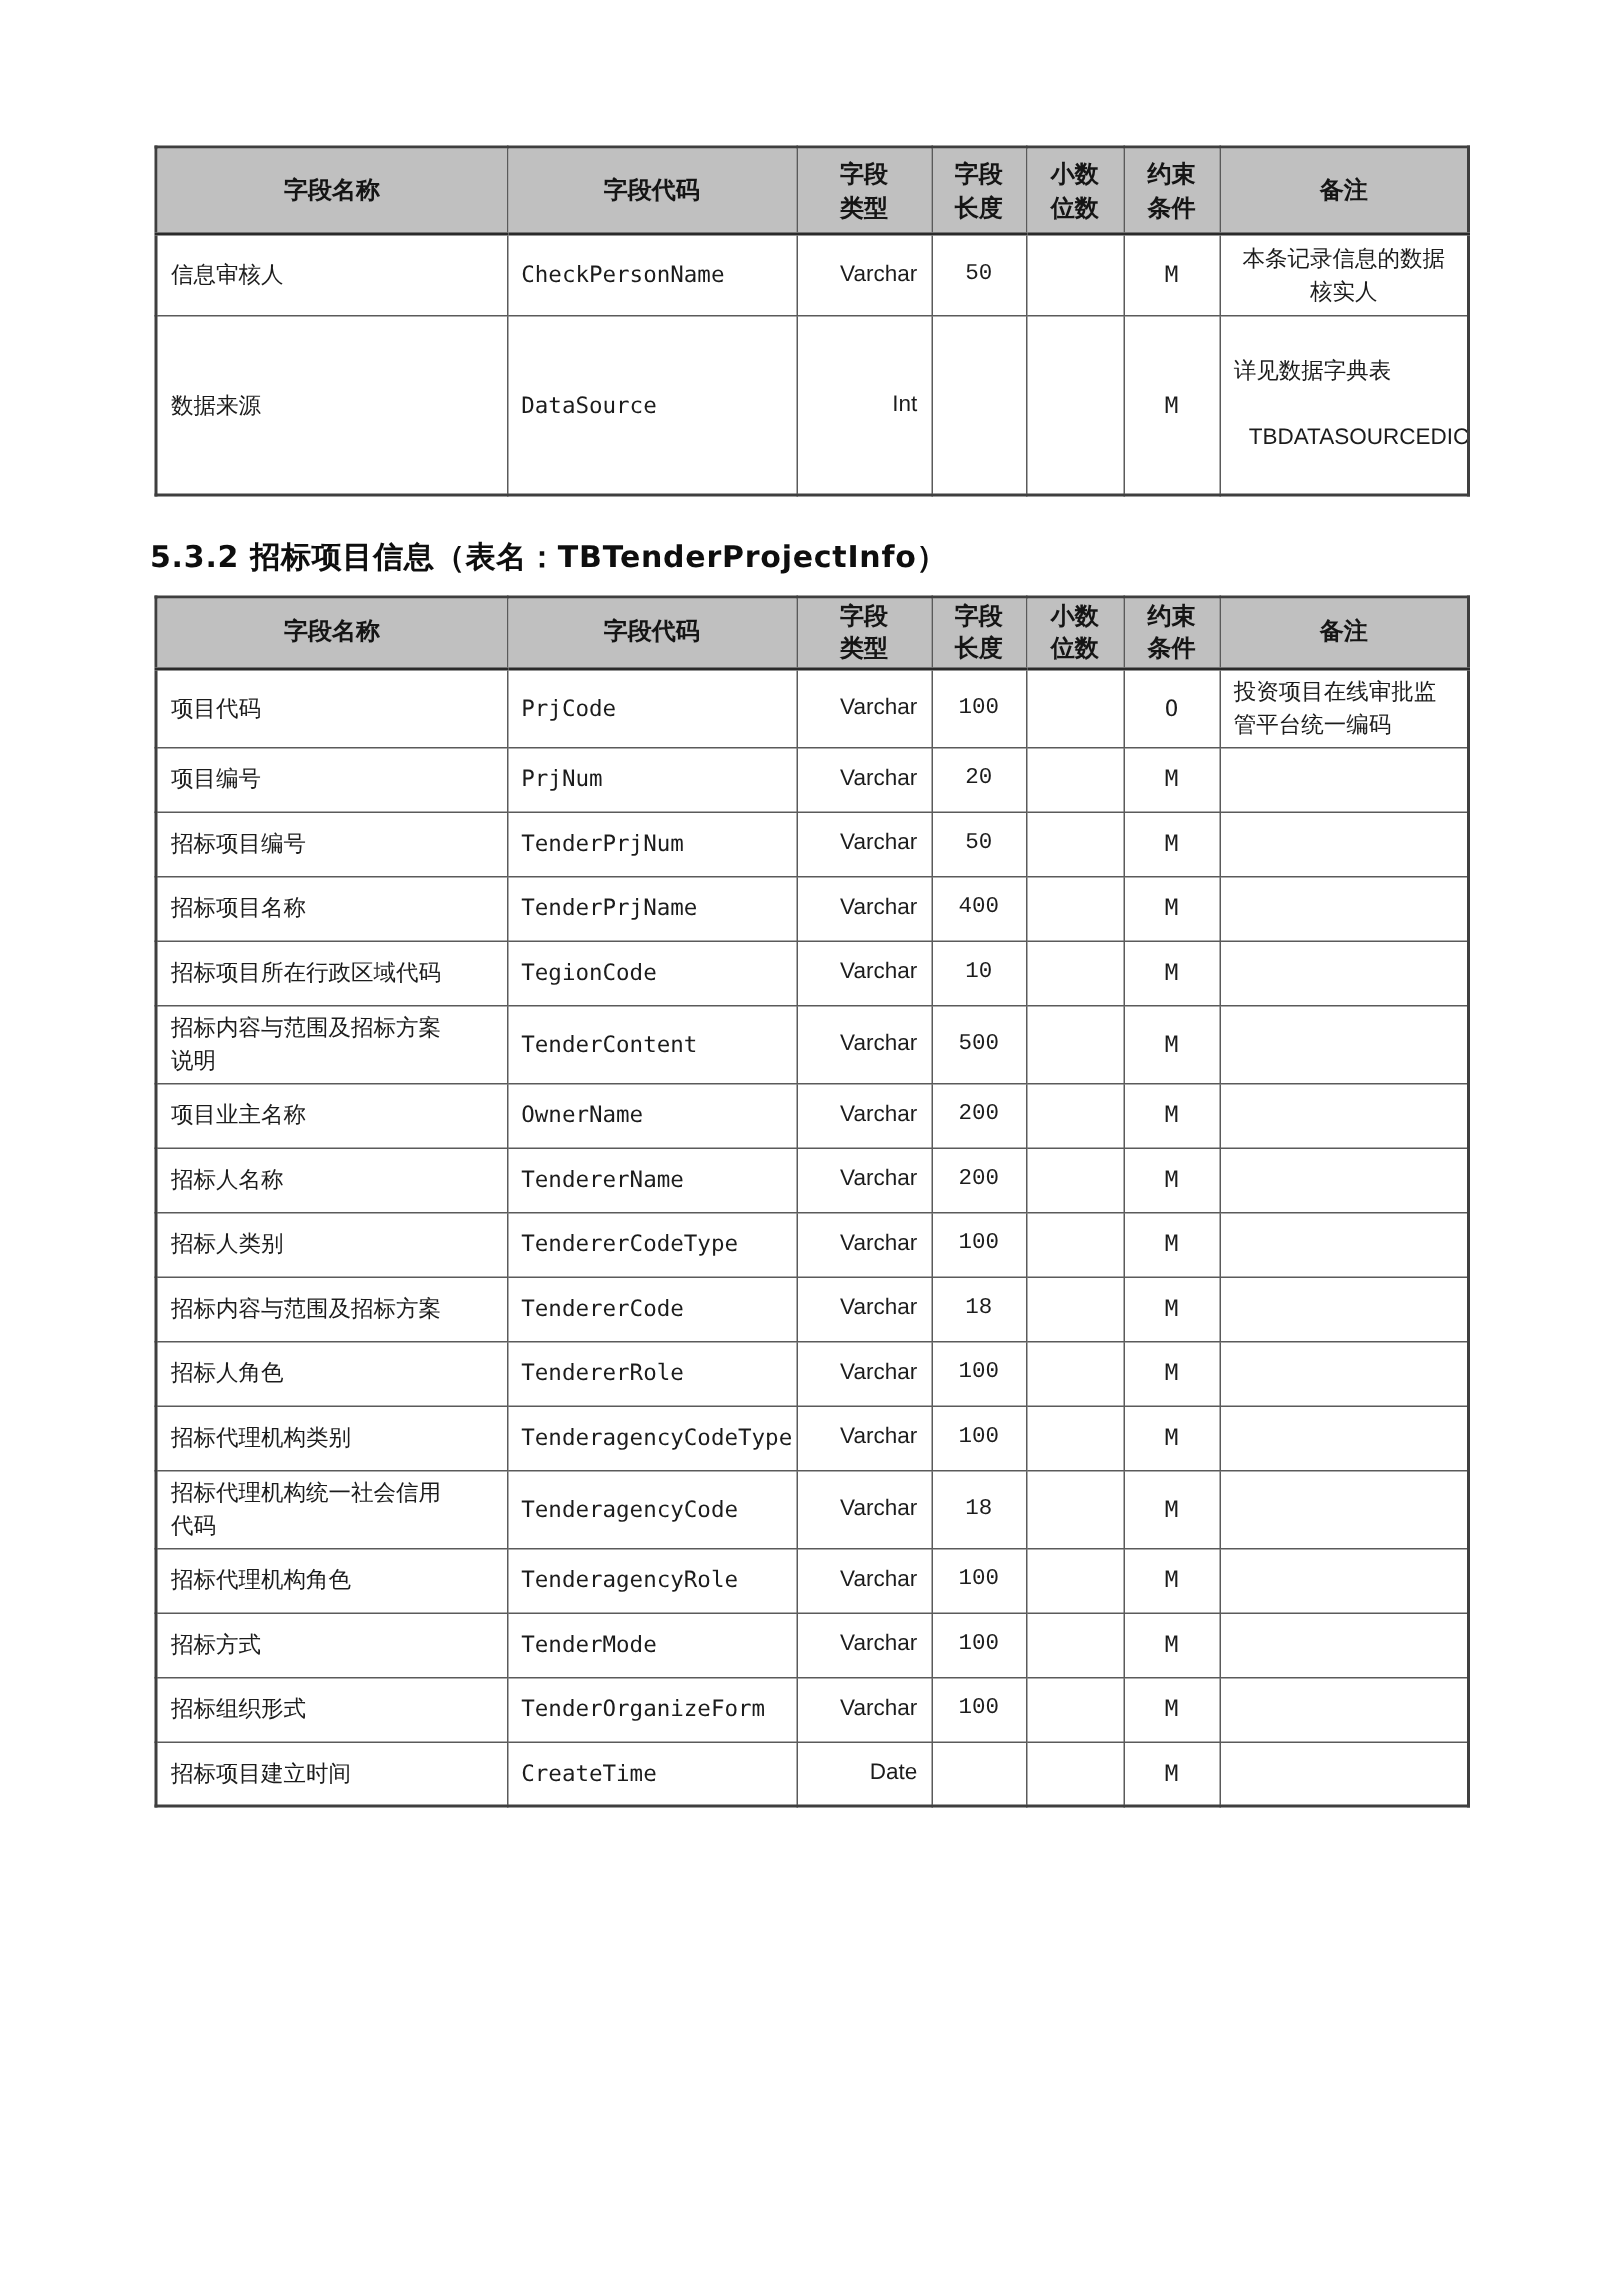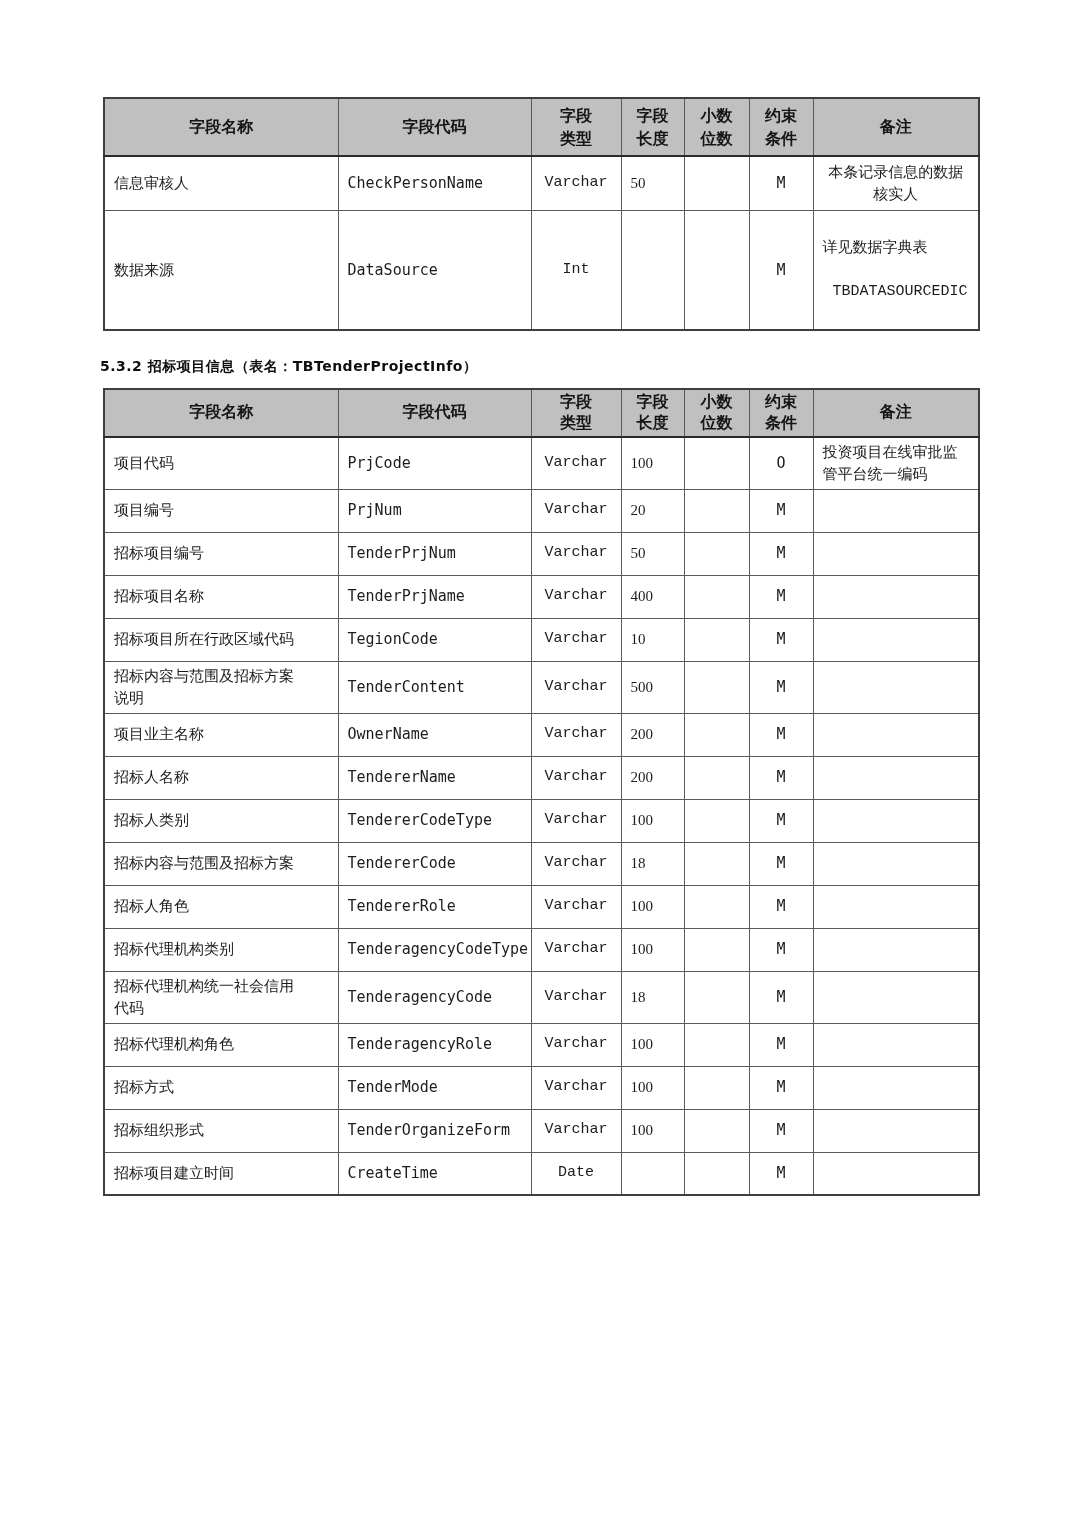--- a/index.html
+++ b/index.html
@@ -43,32 +43,32 @@
   }
   .t1 { margin-top:97px; }
   .t1 thead tr { height:58px; }
   .t1 tbody tr { height:54px; }
   .t2 thead tr { height:41px; }
   .t2 tbody tr { height:43px; }
   .t2 thead th { line-height:1.3; }
 
   .c-name   { text-align:left; }
   .c-code   { text-align:left;  font-family:"DejaVu Sans Mono", monospace; }
-  .c-type   { text-align:center;  font-family:Liberation Mono, monospace; }
-  .c-len    { font-family:Liberation Serif, serif; }
+  .c-type   { text-align:right;  font-family:Liberation Sans, sans-serif; }
+  .c-len    { text-align:center; font-family:Liberation Mono, monospace; }
   .c-dec    { text-align:center; font-family:"DejaVu Sans Mono", monospace; }
   .c-cons   { text-align:center; font-family:"DejaVu Sans Mono", monospace; }
   .c-remark { text-align:left; line-height:1.6; }
   .c-remark.center { text-align:center; }
-  .mono { font-family:Liberation Mono, monospace; }
+  .mono { font-family:Liberation Sans, sans-serif; }
   .remark-code-line { padding-left:10px; }
 
   h2.section-heading {
     margin:27px 0 12px 100px;
-    font-size:14px;
+    font-size:20px;
     font-weight:bold;
     color:#0e0e0e;
     font-family:"DejaVu Sans", sans-serif;
     letter-spacing:0.5px;
   }
 
   .page-footer {
     position:absolute;
     top:1396px;
     left:0;

